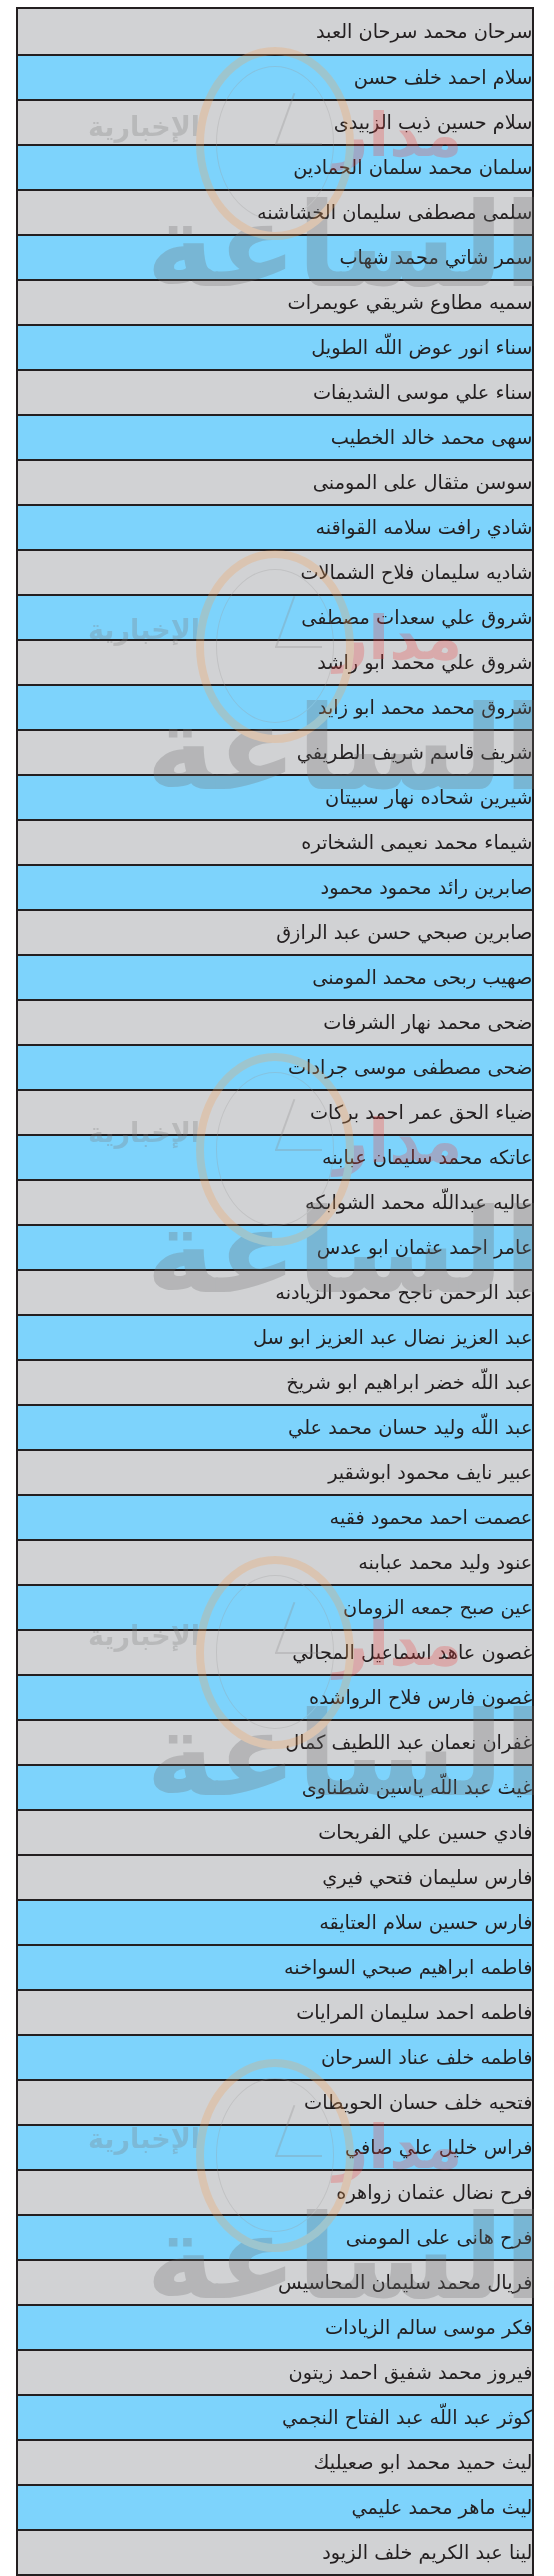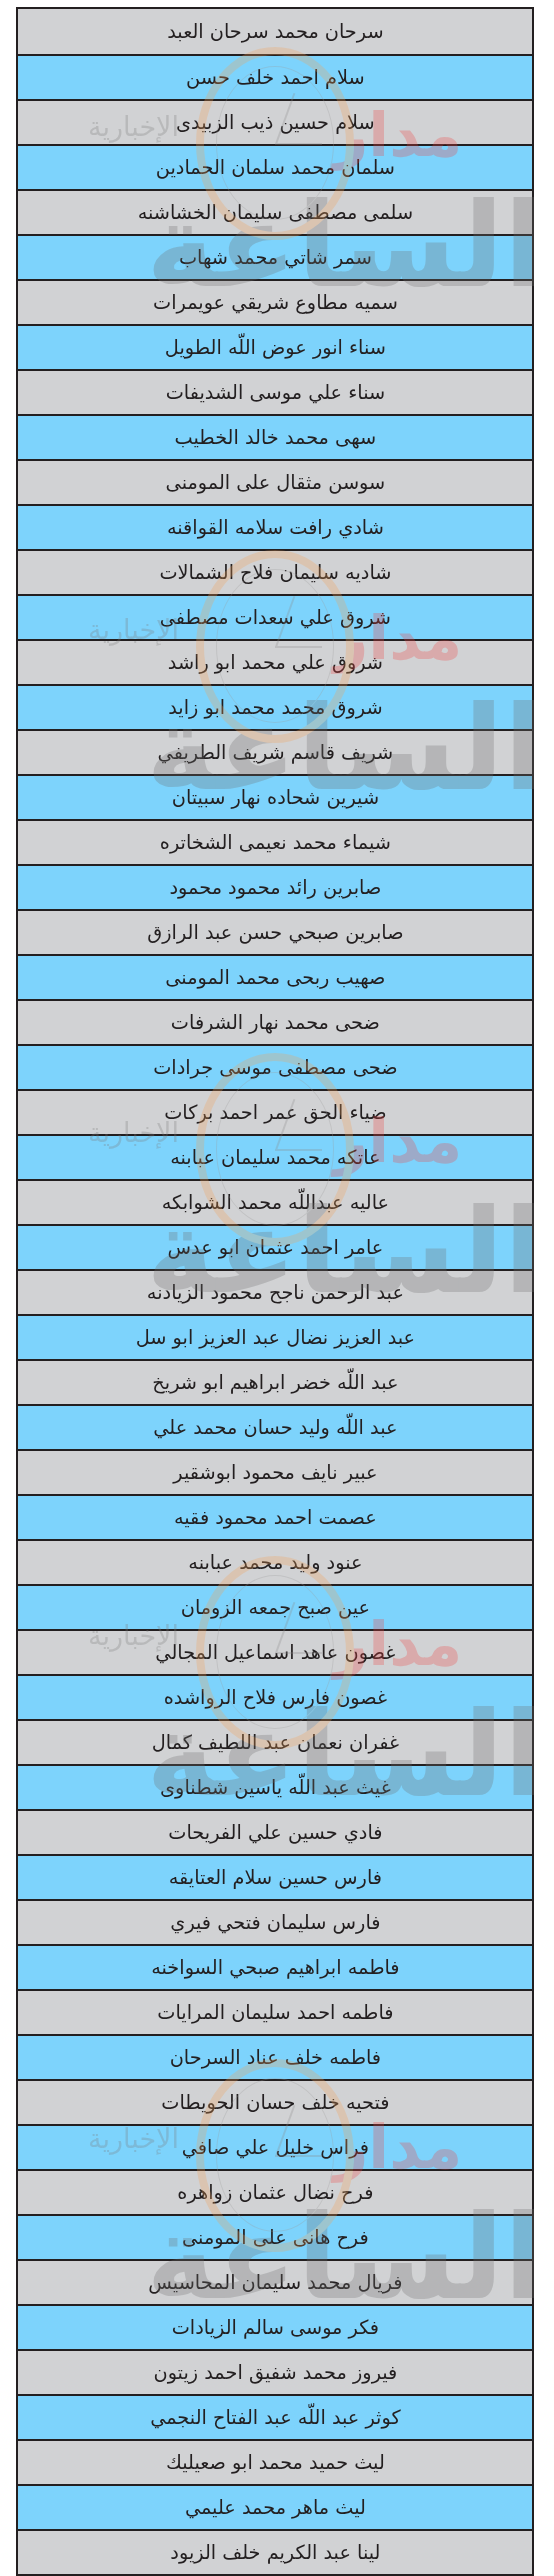--- a/index.html
+++ b/index.html
@@ -29,21 +29,20 @@
       border-collapse: collapse;
       box-sizing: border-box;
       z-index: 1;
     }
     .name-row {
       height: 45px;
       box-sizing: border-box;
       border-top: 2.3px solid #231f20;
       display: flex;
       align-items: center;
-      justify-content: center;
       direction: rtl;
     }
     .name-row:first-child { border-top: none; }
     .name-row.shaded { background: #d1d2d4; }
     .name-row.plain { background: #7dd3fc; }
     .name-text {
       font-family: "DejaVu Sans", sans-serif;
       font-size: 19.3px;
       color: #231f20;
       line-height: 1;
@@ -95,21 +94,21 @@
       left: 50%; top: 50%;
       width: 47px;
       height: 2.3px;
       background: #8a8a8a;
     }
     .wm-text-small {
       position: absolute;
       left: 0;
       top: 76px;
       font-size: 27px;
-      font-weight: normal;
+      font-weight: bold;
       color: #7a7a7a;
       direction: rtl;
     }
     .wm-text-right {
       position: absolute;
       right: 5.8px;
       top: 64px;
       font-size: 61px;
       font-weight: bold;
       color: #ef4444;
@@ -247,25 +246,25 @@
       </div>
       <div class="name-row shaded">
         <span class="name-text">غفران نعمان عبد اللطيف كمال</span>
       </div>
       <div class="name-row plain">
         <span class="name-text">غيث عبد اللّه ياسين شطناوى</span>
       </div>
       <div class="name-row shaded">
         <span class="name-text">فادي حسين علي الفريحات</span>
       </div>
+      <div class="name-row shaded">
+        <span class="name-text">فارس سليمان فتحي فيري</span>
+      </div>
       <div class="name-row plain">
         <span class="name-text">فارس حسين سلام العتايقه</span>
-      </div>
-      <div class="name-row shaded">
-        <span class="name-text">فارس سليمان فتحي فيري</span>
       </div>
       <div class="name-row plain">
         <span class="name-text">فاطمه ابراهيم صبحي السواخنه</span>
       </div>
       <div class="name-row shaded">
         <span class="name-text">فاطمه احمد سليمان المرايات</span>
       </div>
       <div class="name-row plain">
         <span class="name-text">فاطمه خلف عناد السرحان</span>
       </div>

